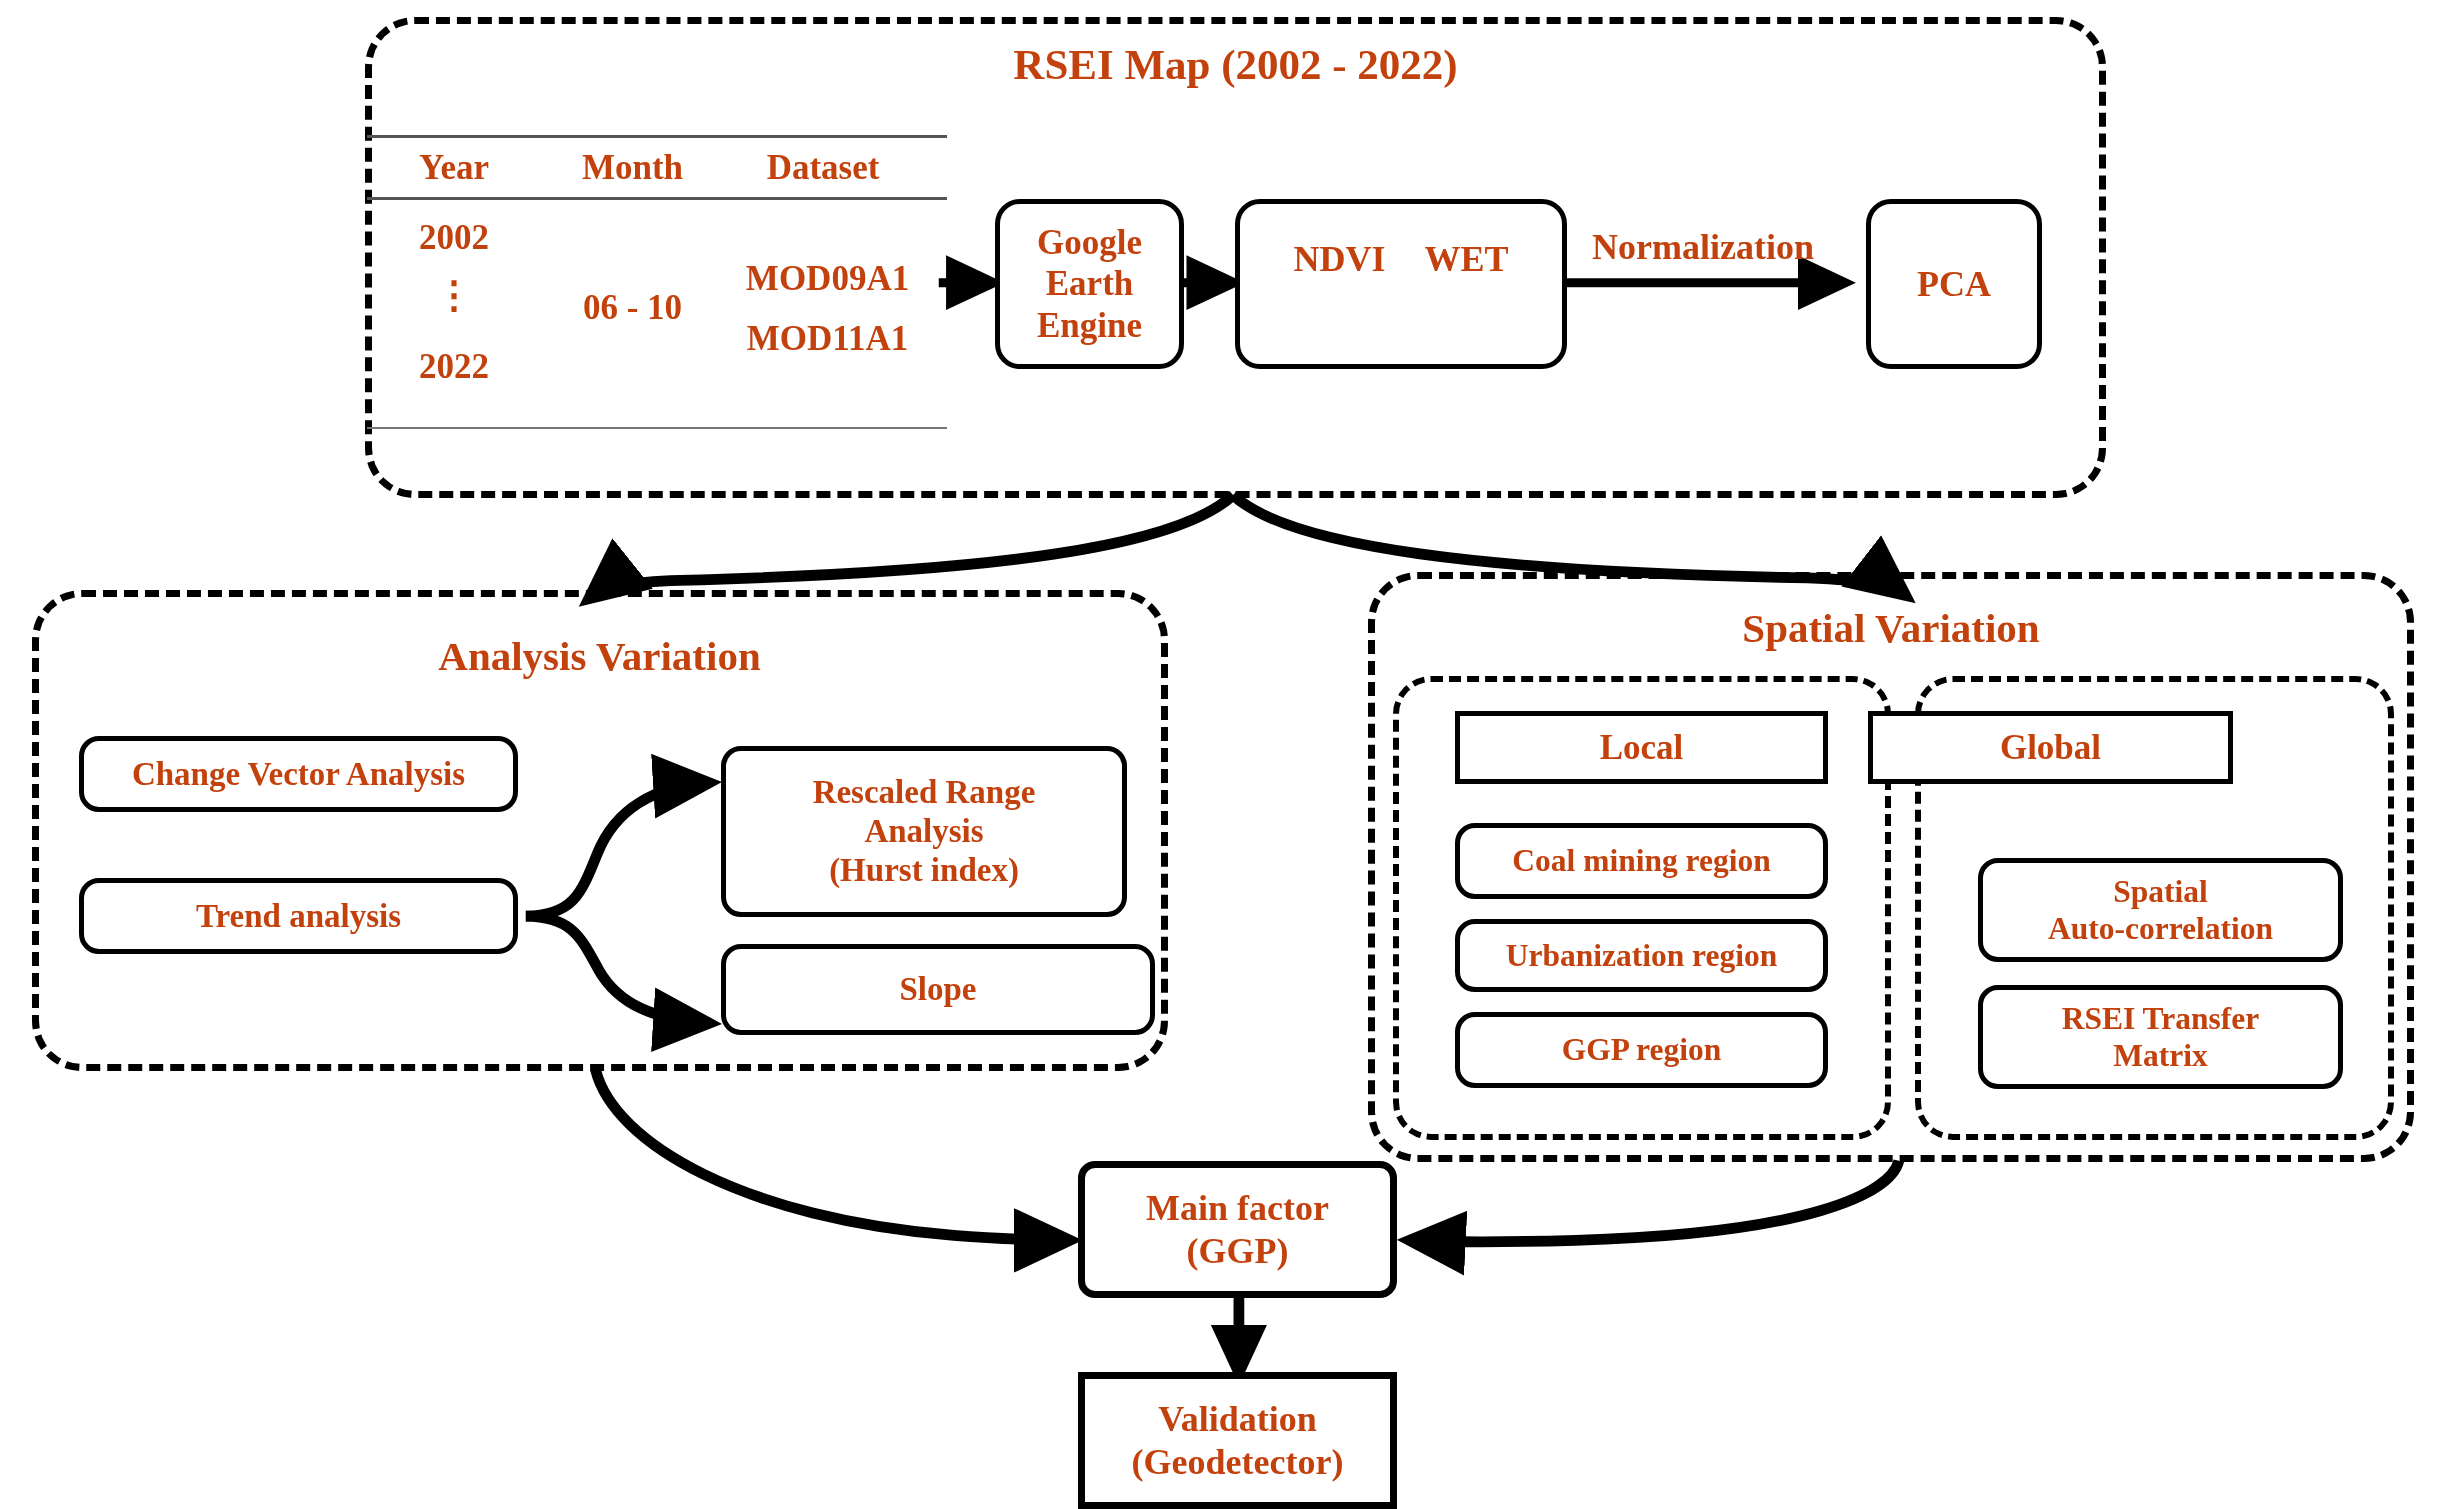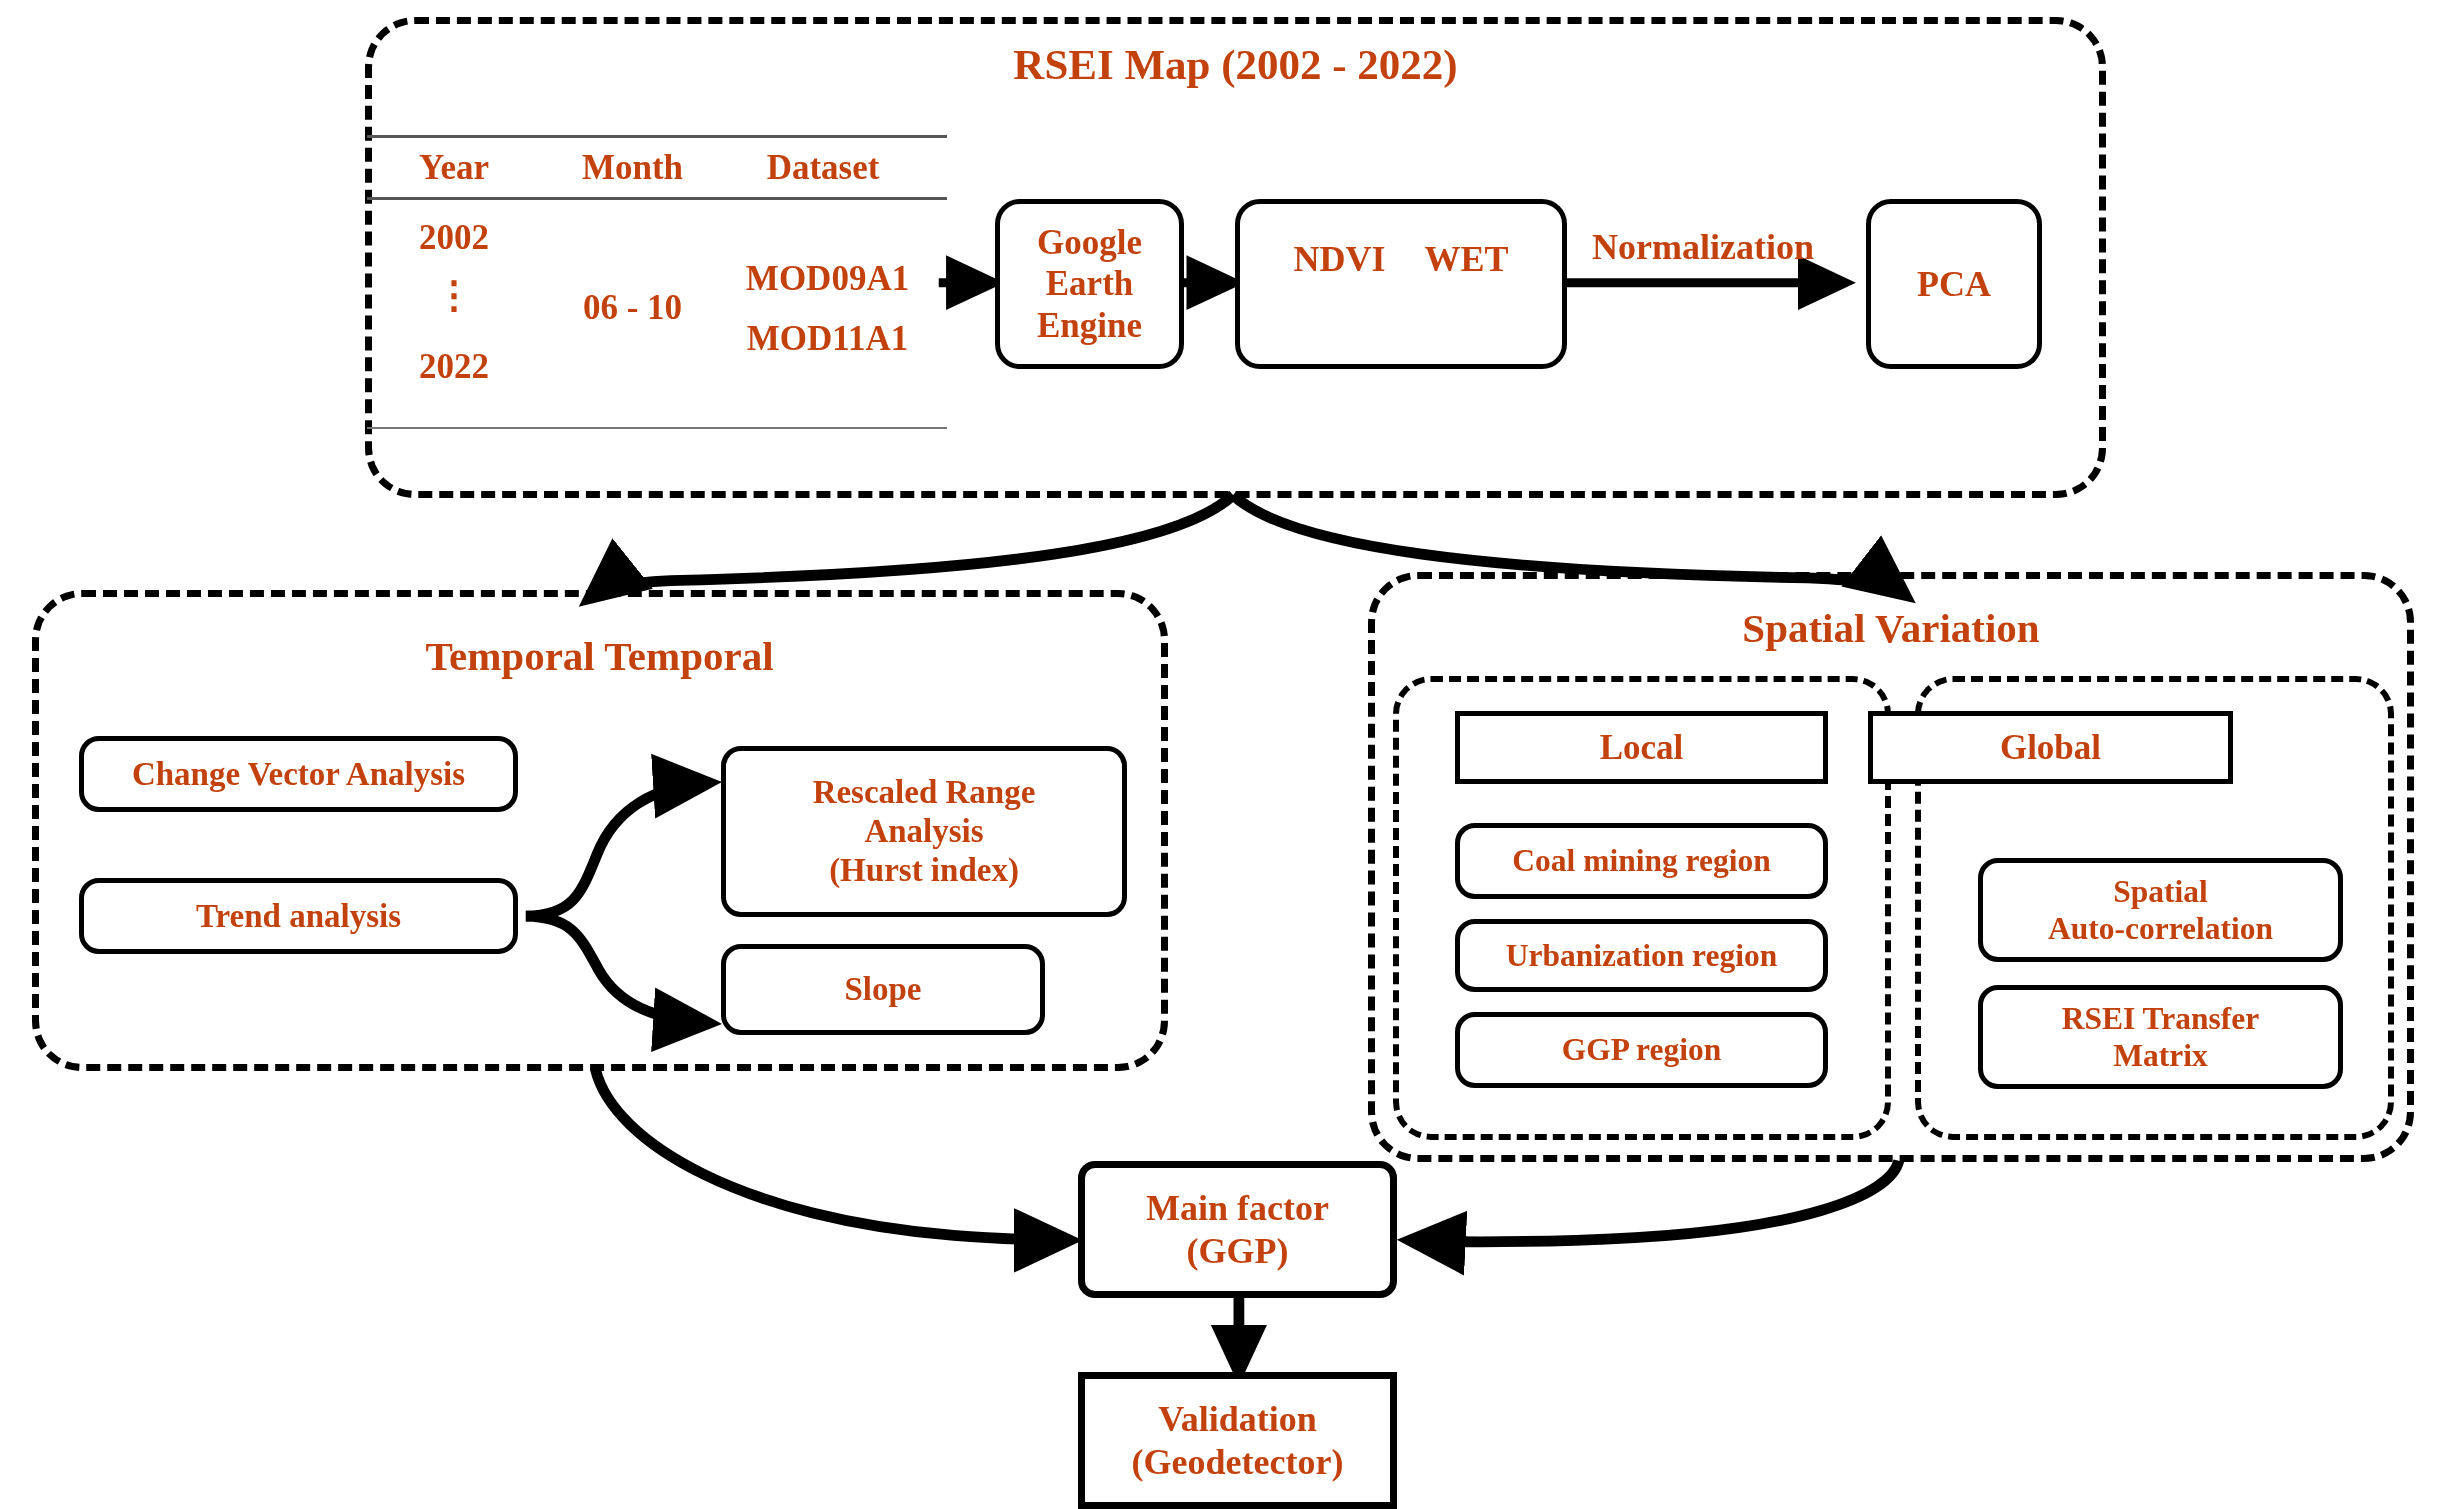--- a/index.html
+++ b/index.html
@@ -163,37 +163,37 @@
   </div>
 
   <div class="edge-label" style="left:1592px; top:226px; font-size:36px;">Normalization</div>
 
   <div class="box" style="left:1866px; top:199px; width:176px; height:170px; font-size:36px; border-radius:25px;">
     <span>PCA</span>
   </div>
 
   <div class="dashed-group" style="left:31.5px; top:590px; width:1136px; height:481px;"></div>
 
-  <div class="group-title" style="left:31.5px; top:632px; width:1136px; font-size:41px;">Temporal Temporal</div>
+  <div class="group-title" style="left:31.5px; top:632px; width:1136px; font-size:41px;">Analysis Variation</div>
 
   <div class="box" style="left:79px; top:736px; width:439px; height:76px; font-size:33px;">
     <span>Change Vector Analysis</span>
   </div>
 
   <div class="box" style="left:79px; top:878px; width:439px; height:76px; font-size:33px;">
     <span>Trend analysis</span>
   </div>
 
   <div class="box" style="left:721px; top:746px; width:406px; height:171px; flex-direction:column; font-size:33px;">
     <span>Rescaled Range</span>
     <span>Analysis</span>
     <span>(Hurst index)</span>
   </div>
 
-  <div class="box" style="left:721px; top:944px; width:324px; height:91px; font-size:33px;">
+  <div class="box" style="left:721px; top:944px; width:434px; height:91px; font-size:33px;">
     <span>Slope</span>
   </div>
 
   <div class="dashed-group" style="left:1368px; top:572px; width:1046px; height:590px;"></div>
 
   <div class="group-title" style="left:1368px; top:604px; width:1046px; font-size:41px;">Spatial Variation</div>
 
   <div class="dashed-group inner" style="left:1393px; top:676px; width:498px; height:464px;"></div>
 
   <div class="box sharp" style="left:1455px; top:711px; width:373px; height:73px; font-size:35px;">

